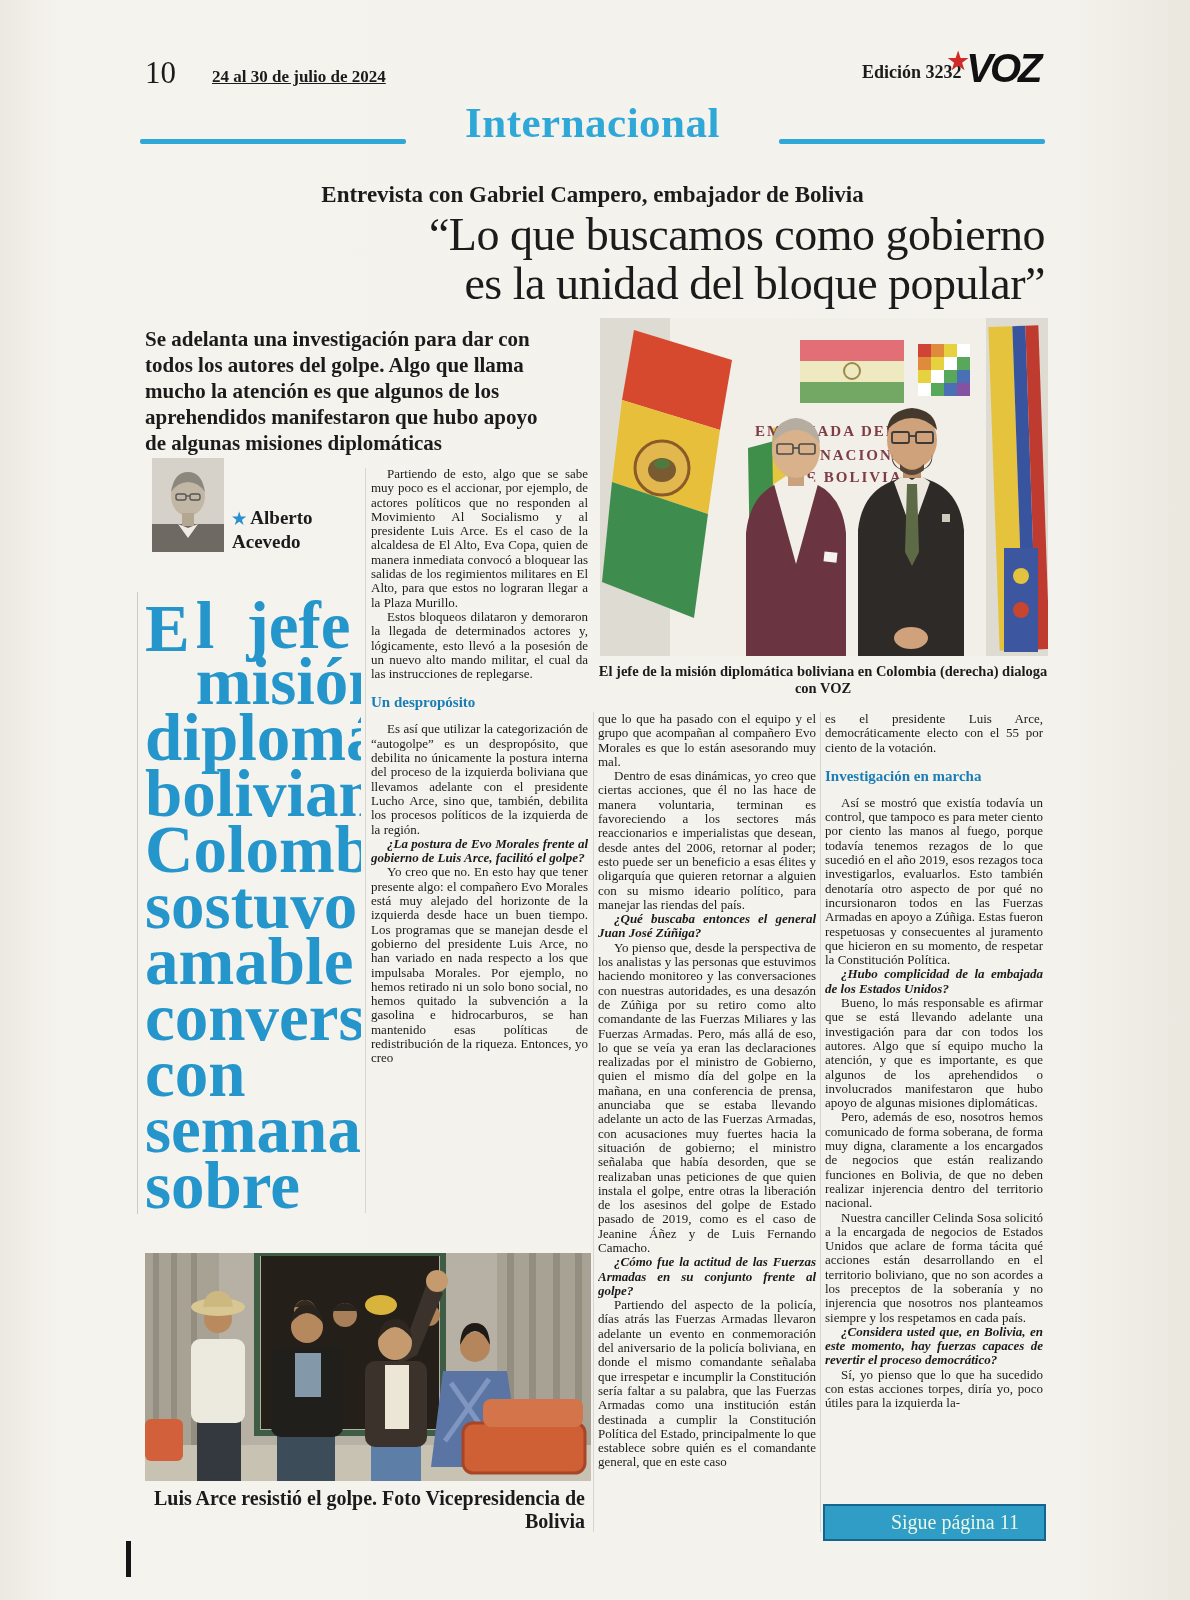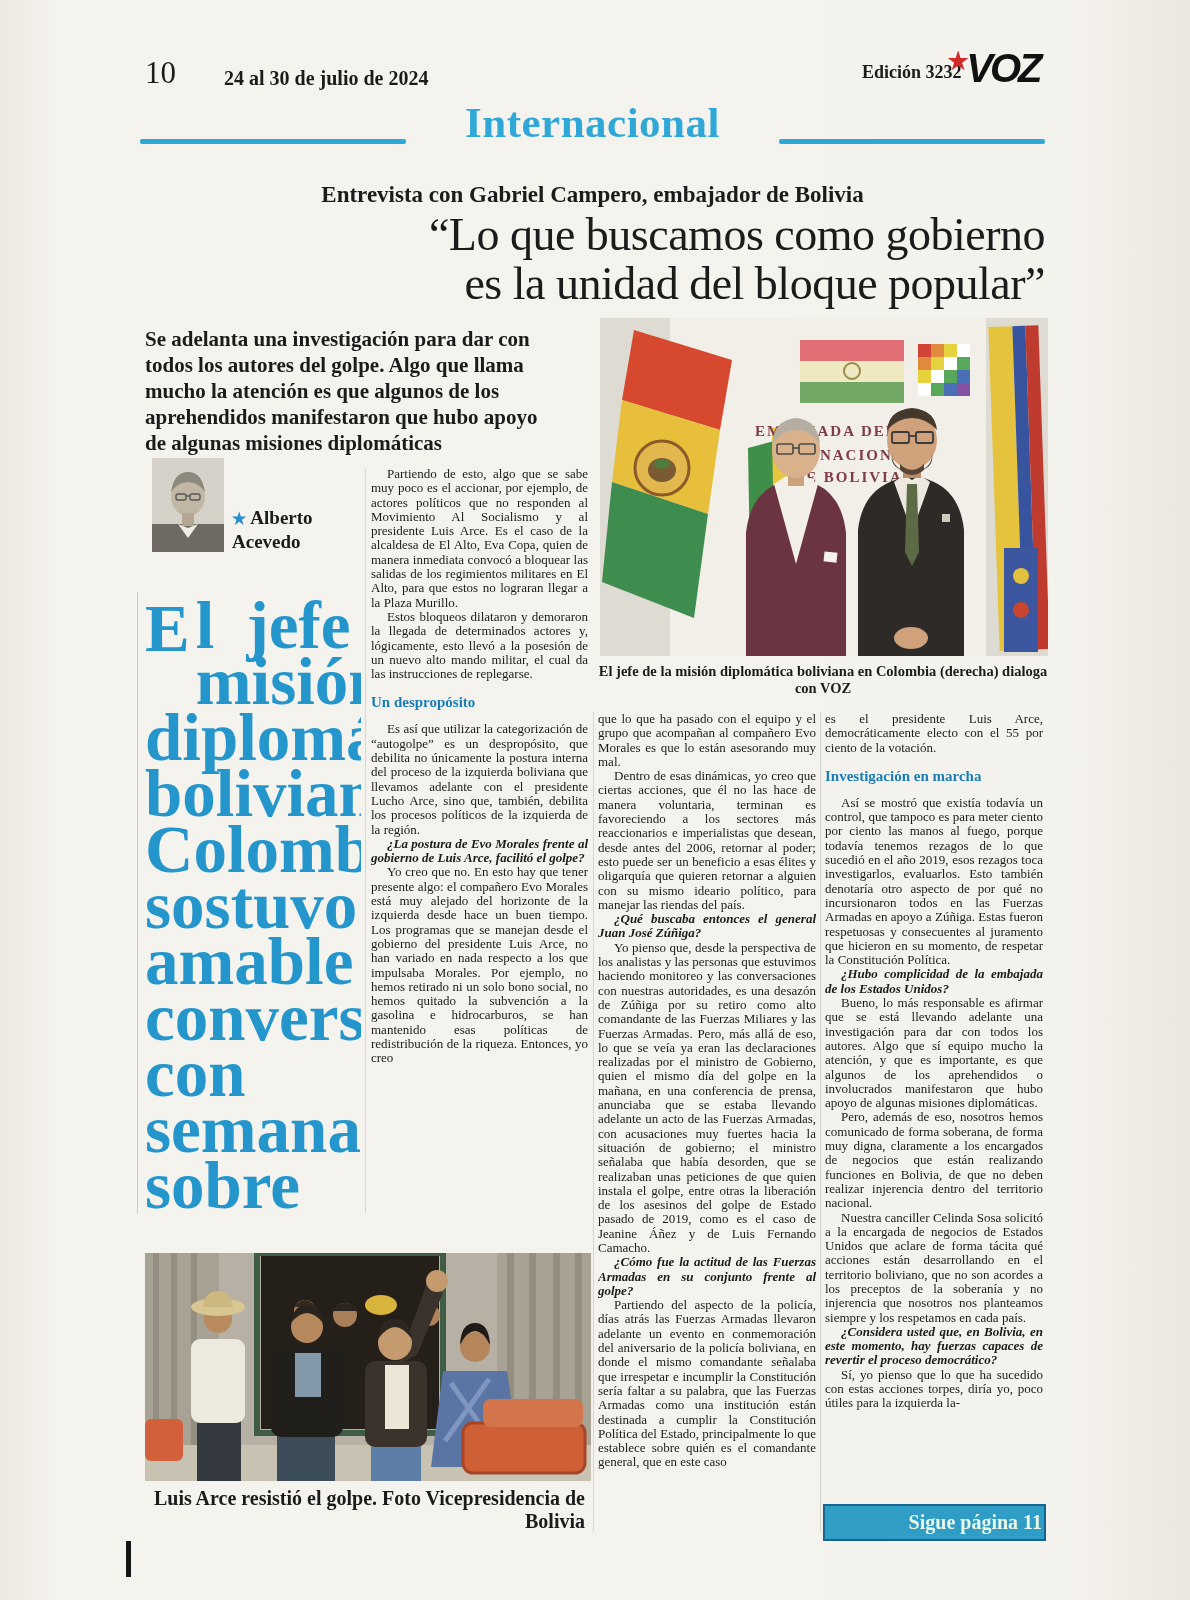--- a/index.html
+++ b/index.html
@@ -5,21 +5,21 @@
   * { margin:0; padding:0; box-sizing:border-box; }
   html,body { background:#888; }
   .page {
     position:relative; width:1190px; height:1600px; margin:0 auto;
     background:linear-gradient(90deg,#ece9e2 0%,#f5f3ee 5%,#f4f2ec 90%,#eae7df 100%);
     font-family:"Liberation Serif","DejaVu Serif",serif;
     color:#1b1b1b; overflow:hidden;
   }
   
   .page-num   { position:absolute; left:145px; top:55px;  font-size:31px; font-weight:normal; }
-  .issue-date { position:absolute; left:224px; top:67px;  font-size:20px; font-weight:bold; }
+  .issue-date { position:absolute; left:212px; top:67px;  font-size:17px; font-weight:bold;text-decoration:underline; }
   .edition    { position:absolute; left:862px; top:62px;  font-size:18px; font-weight:bold; }
   .logo       { position:absolute; left:946px; top:46px;  font-family:"Liberation Sans","DejaVu Sans",sans-serif;
                 font-size:40px; font-weight:bold; font-style:italic; letter-spacing:-3px; color:#111; }
   .logo .star { display:inline-block; font-size:27px; color:#d12b27; font-style:normal;
                 transform:translateY(-12px); margin-right:-4px; letter-spacing:0; }
   .section-title { position:absolute; left:140px; top:98px; width:905px; text-align:center;
                    font-size:43px; font-weight:bold; color:#2fa7d7; letter-spacing:0.5px; }
   .rule { position:absolute; top:139px; height:5px; background:#2fa7d7; border-radius:2px; }
   .rule.left  { left:140px; width:266px; }
   .rule.right { left:779px; width:266px; }
@@ -51,22 +51,22 @@
   .para.normal   { text-indent:16px; }
   .para.cont     { text-indent:0; }
   .para.question { text-indent:16px; font-weight:bold; font-style:italic; }
   .para.subhead  { color:#1b7db5; font-weight:bold; font-size:15px; line-height:17px;
                    margin:13px 0 11px; text-indent:0; text-align:left; }
   .dropcap { float:left; font-size:67px; line-height:56px; font-weight:bold; color:#2596cc;
              padding:3px 6px 0 0; }
   
   .continuation { position:absolute; left:823px; top:1504px; width:223px; height:37px;
                   background:#2f9dc6; border:2px solid #16658e; color:#eaf6e6;
-                  display:flex; align-items:center; justify-content:flex-end; padding-right:2px;
-                  font-size:20px; font-weight:bold; }
+                  display:flex; align-items:center; justify-content:flex-end; padding-right:25px;
+                  font-size:20px; font-weight:normal; }
   .gutter { position:absolute; width:1px; background:rgba(60,60,60,0.16); }
   #gut1 { left:365px; top:468px; height:745px; }
   #gut2 { left:593px; top:712px; height:820px; }
   #gut3 { left:820px; top:712px; height:820px; }
   .margin-line { position:absolute; left:137px; top:592px; width:1px; height:622px;
                  background:rgba(60,60,60,0.22); }
   .reg-mark { position:absolute; left:126px; top:1541px; width:5px; height:36px; background:#151515; }
 </style>
 </head>
 <body>

